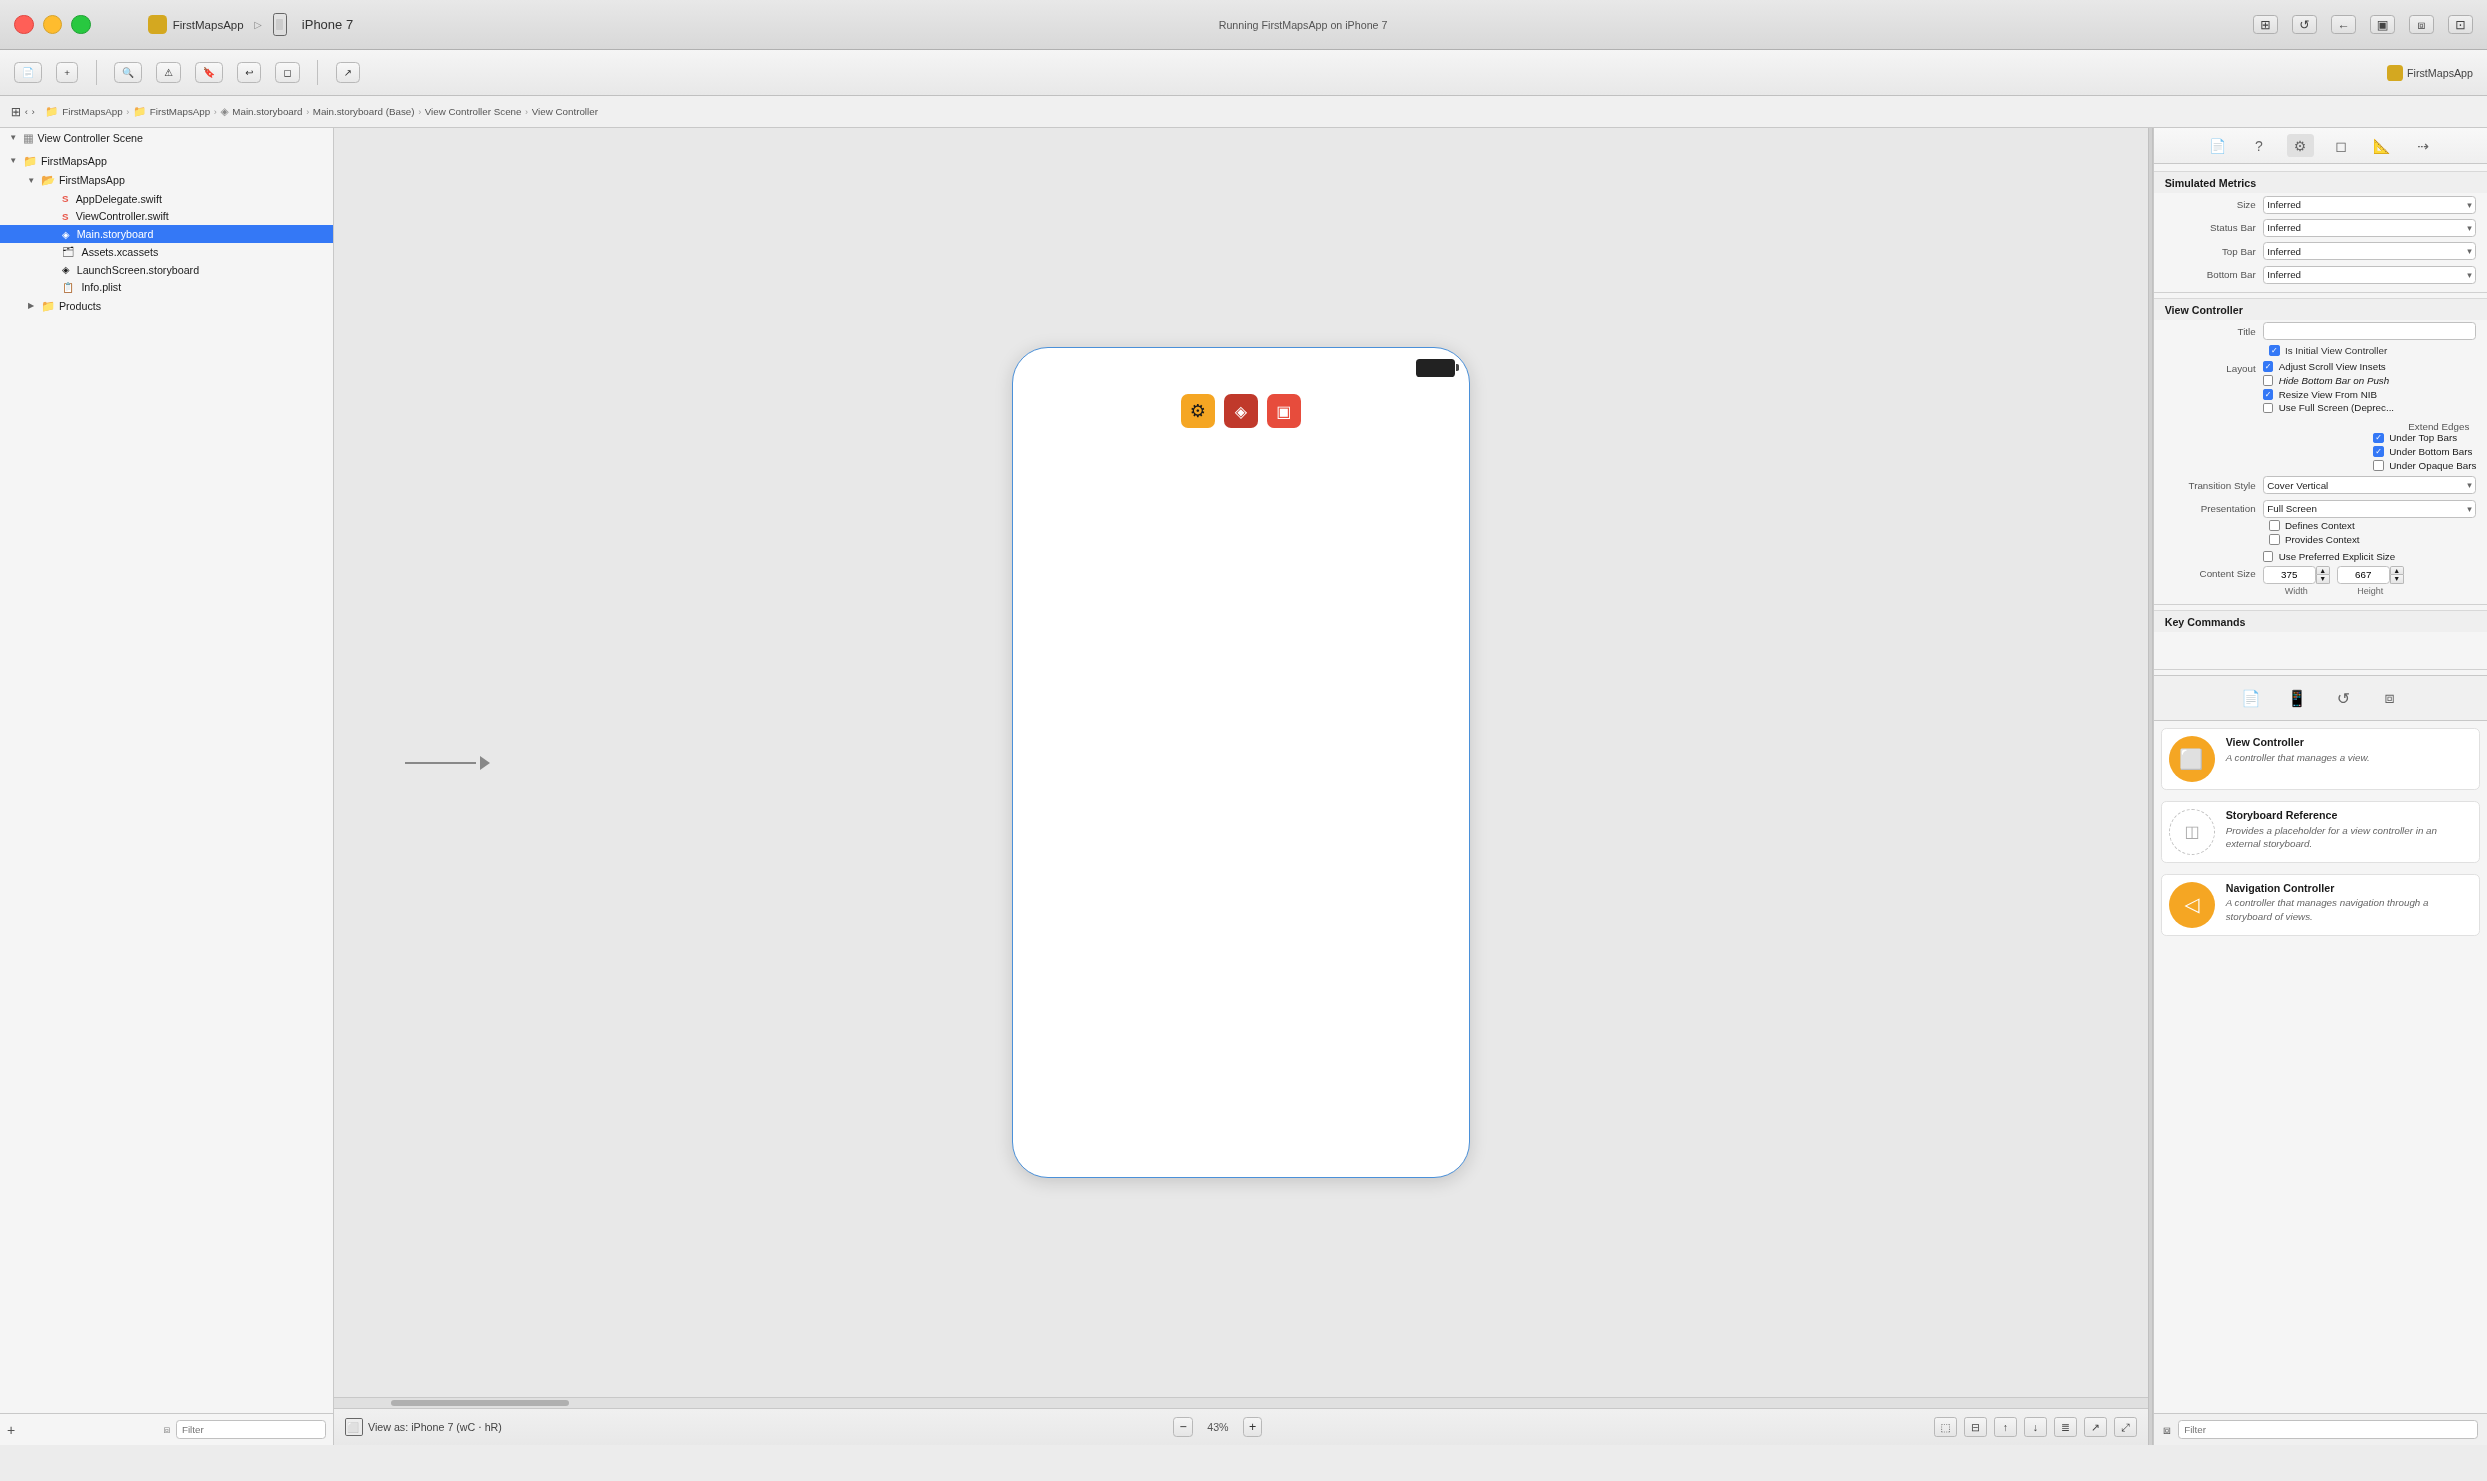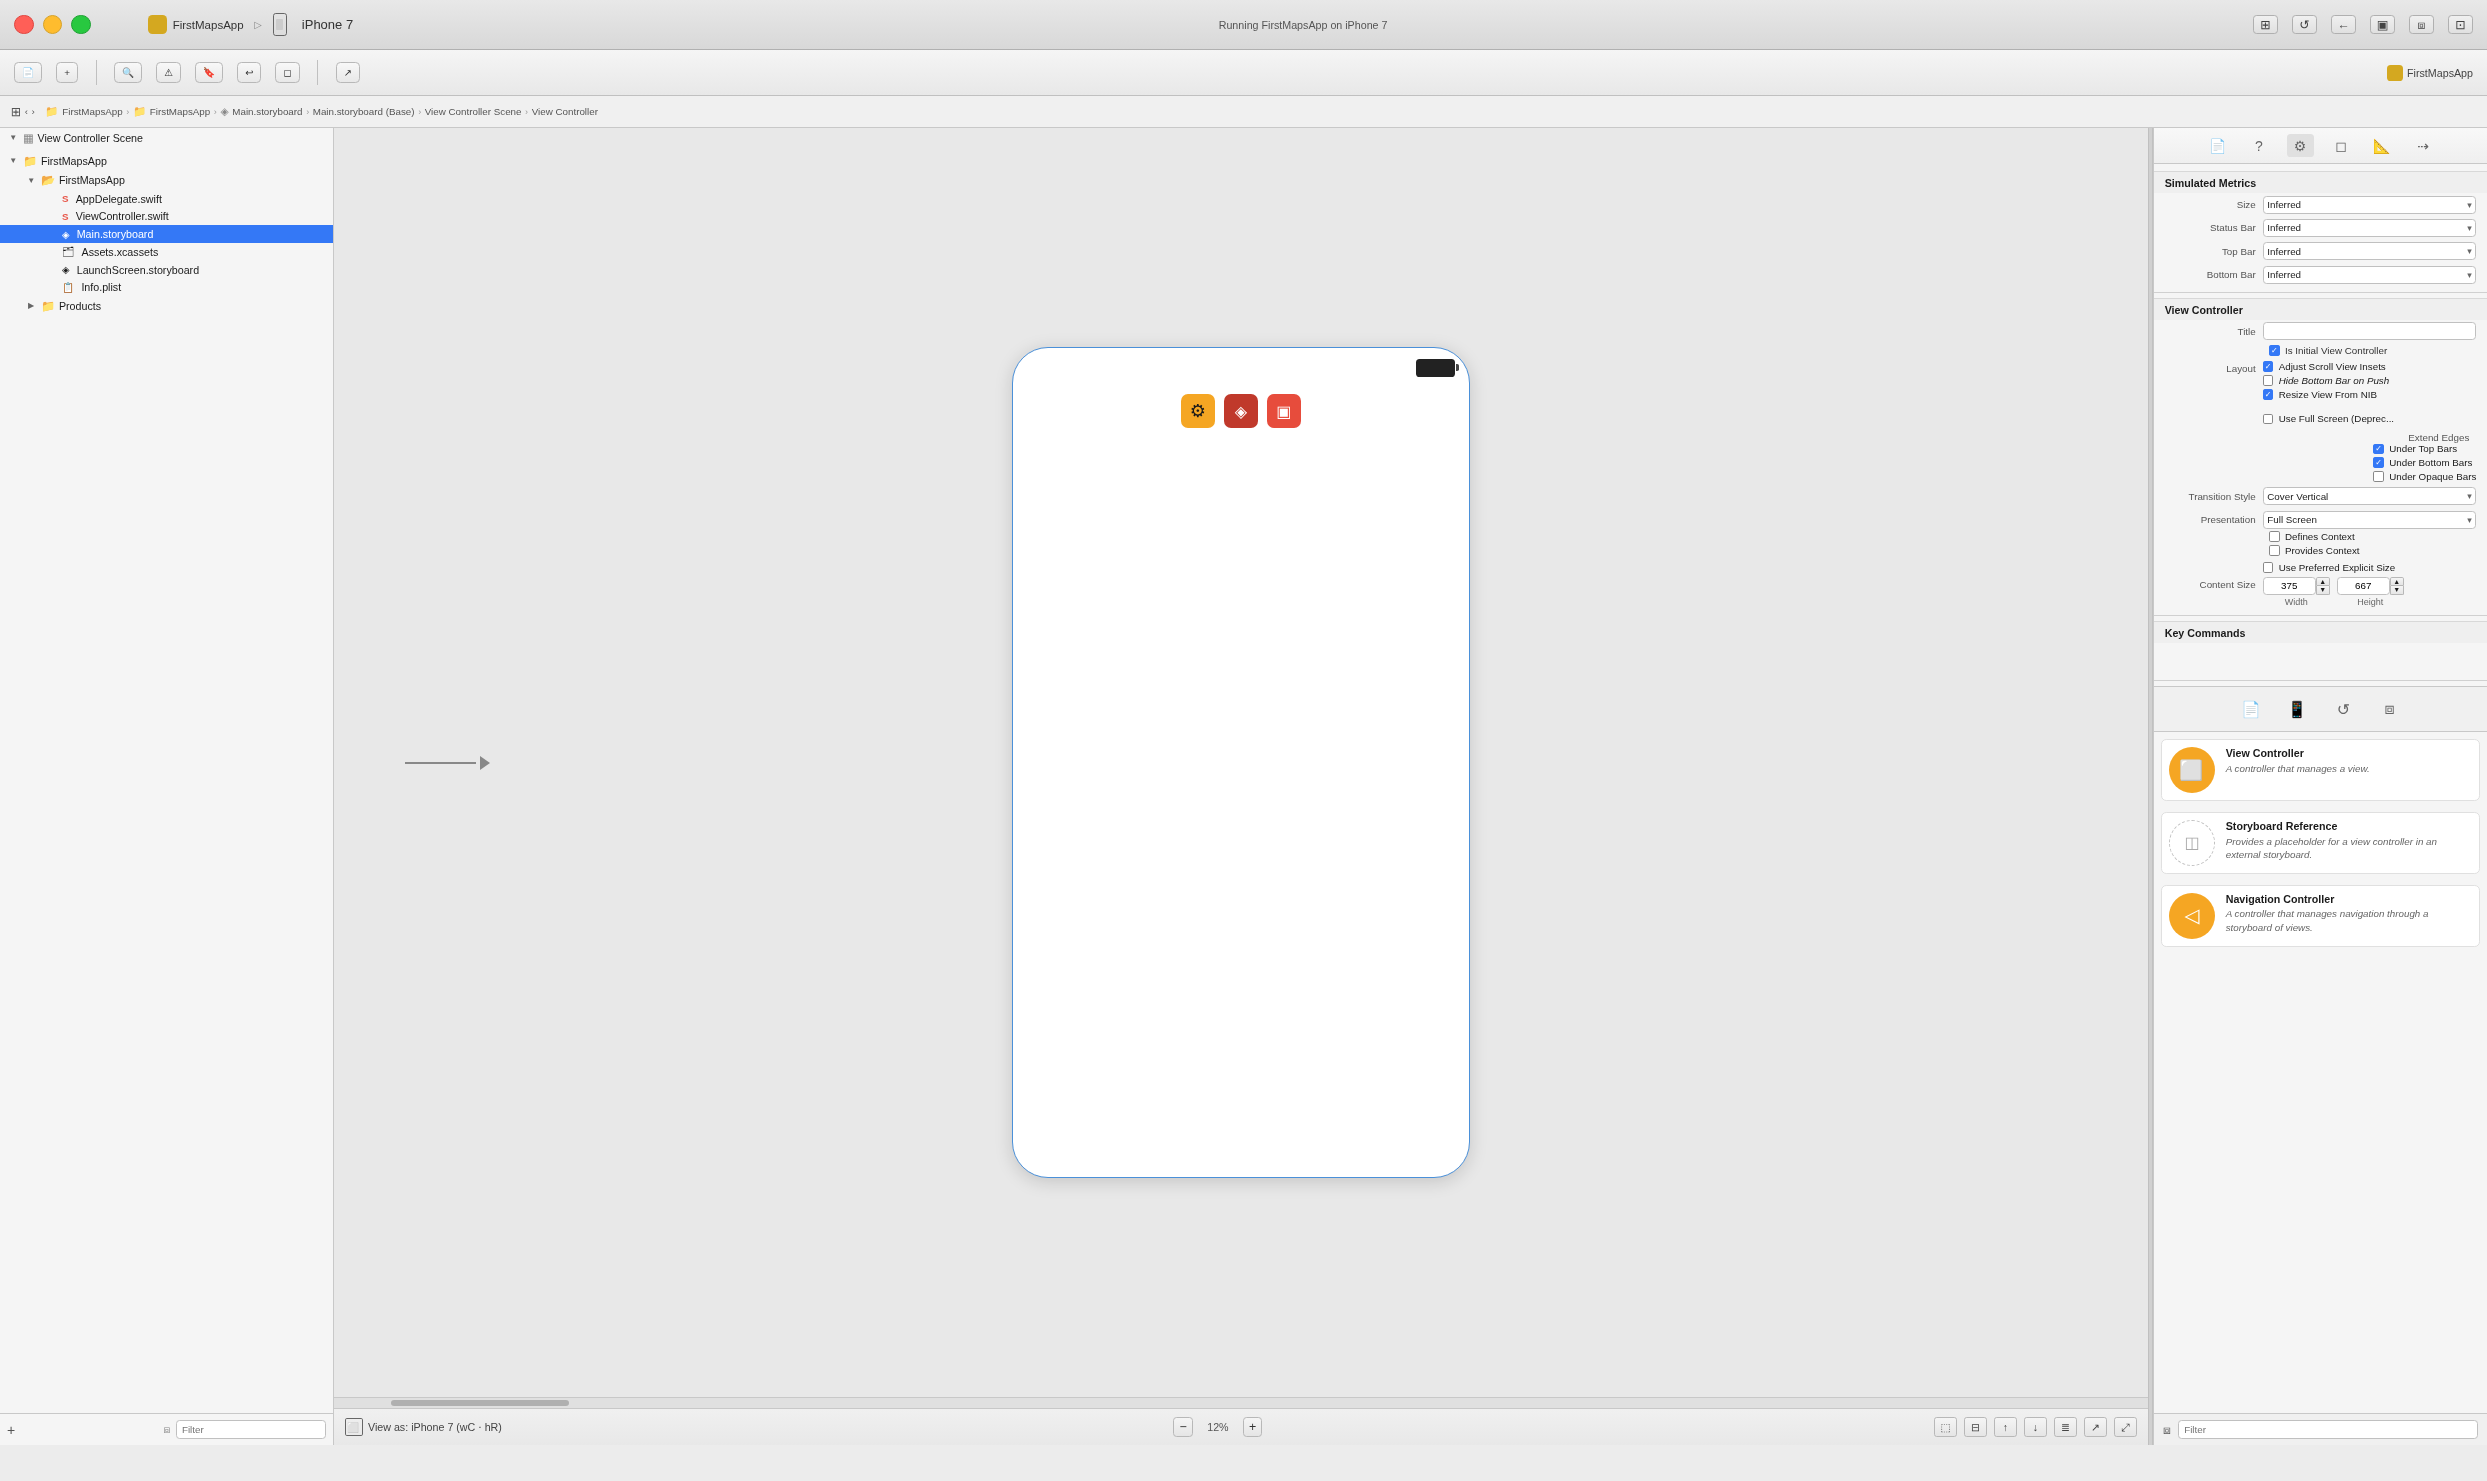--- a/index.html
+++ b/index.html
@@ -317,21 +317,21 @@
     </div>
 
     <div class="bottom-bar">
       <div class="bottom-bar-left">
         <div class="view-label-icon">⬜</div>
         <span class="view-label">View as: iPhone 7 (wC ⋅ hR)</span>
       </div>
       <div class="bottom-bar-center">
         <div class="zoom-controls">
           <div class="zoom-btn">−</div>
-          <span class="zoom-label">12%</span>
+          <span class="zoom-label">43%</span>
           <div class="zoom-btn">+</div>
         </div>
       </div>
       <div class="bottom-bar-right">
         <div class="layout-btn">⬚</div>
         <div class="layout-btn">⊟</div>
         <div class="layout-btn">↑</div>
         <div class="layout-btn">↓</div>
         <div class="layout-btn">≣</div>
         <div class="layout-btn">↗</div>
@@ -421,21 +421,21 @@
             <span>Adjust Scroll View Insets</span>
           </div>
           <div style="display:flex;align-items:center;gap:5.3px;font-style:italic;">
             <div class="inspector-checkbox"></div>
             <span>Hide Bottom Bar on Push</span>
           </div>
           <div style="display:flex;align-items:center;gap:5.3px;">
             <div class="inspector-checkbox checked">✓</div>
             <span>Resize View From NIB</span>
           </div>
-          <div style="display:flex;align-items:center;gap:5.3px;margin-top:11px;">
+          <div style="display:flex;align-items:center;gap:5.3px;">
             <div class="inspector-checkbox"></div>
             <span>Use Full Screen (Deprec...</span>
           </div>
         </div>
       </div>
 
       <div class="inspector-row" style="align-items:flex-end;padding-top:3.6px;flex-direction:column;">
         <span class="inspector-label" style="padding-top:1.8px;">Extend Edges</span>
         <div class="inspector-value" style="flex-direction:column;align-items:flex-start;gap:2.7px;">
           <div style="display:flex;align-items:center;gap:5.3px;">

